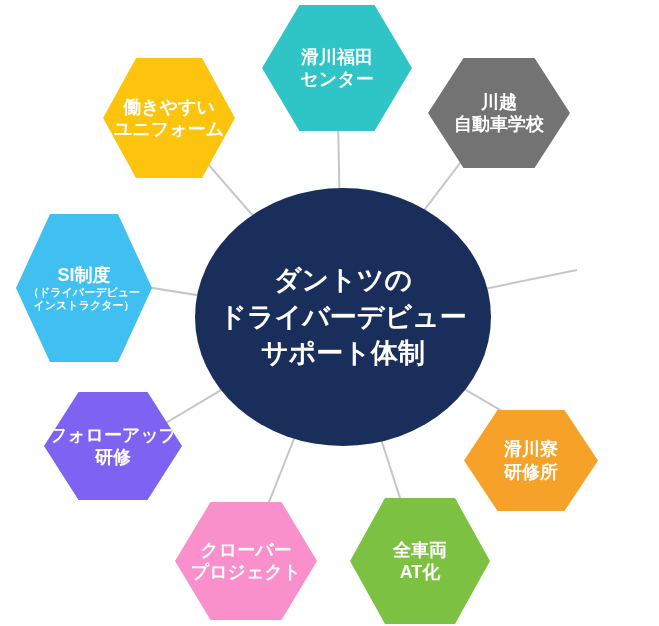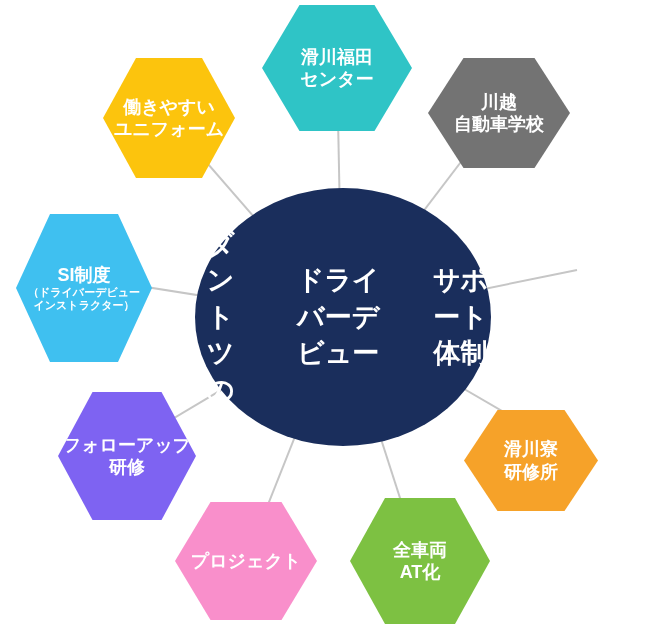--- a/index.html
+++ b/index.html
@@ -23,29 +23,28 @@
   }
   .center-ellipse {
     position: absolute;
     left: 195px;
     top: 188px;
     width: 296px;
     height: 258px;
     border-radius: 50%;
     z-index: 1;
     display: flex;
-    flex-direction: row;
+    flex-direction: column;
     align-items: center;
     justify-content: center;
     text-align: center;
     color: #ffffff;
     font-weight: bold;
     font-size: 27px;
     line-height: 1.35;
-    gap: 46px;
   }
   .hex {
     position: absolute;
     z-index: 2;
     clip-path: polygon(25% 0%, 75% 0%, 100% 50%, 75% 100%, 25% 100%, 0% 50%);
     display: flex;
     flex-direction: column;
     align-items: center;
     justify-content: center;
     text-align: center;
@@ -59,21 +58,21 @@
     line-height: 1.2;
     font-weight: bold;
   }
   
   .hex-fukuda   { left: 262px; top:   5px; width: 150px; height: 126px; text-align: center; }
   .hex-uniform  { left: 103px; top:  58px; width: 132px; height: 120px; font-family: Liberation Serif, serif; }
   .hex-kawagoe  { left: 428px; top:  58px; width: 142px; height: 110px; }
   .hex-menkyo   { left: 508px; top: 208px; width: 138px; height: 122px; }
   .hex-si       { left:  16px; top: 214px; width: 136px; height: 148px; }
   .hex-ryou     { left: 464px; top: 382px; width: 134px; height: 101px; margin-top: 28px; }
-  .hex-followup { left:  58px; top: 392px; width: 138px; height: 128px; }
+  .hex-followup { left:  44px; top: 392px; width: 138px; height: 108px; }
   .hex-at       { left: 350px; top: 498px; width: 140px; height: 126px; }
   .hex-clover   { left: 175px; top: 502px; width: 142px; height: 118px; }
 </style>
 </head>
 <body>
 
 <div class="diagram">
 
   <svg class="connectors" width="659" height="626">
     <line x1="342" y1="318" x2="337" y2="68" stroke-width="2" stroke="#c6c6c6"></line>
@@ -108,20 +107,21 @@
     <span>滑川寮</span>
     <span>研修所</span>
   </div>
 
   <div class="hex hex-at" style="background-color: rgb(125, 193, 66);">
     <span>全車両</span>
     <span>AT化</span>
   </div>
 
   <div class="hex hex-clover" style="background-color: rgb(249, 143, 203);">
+    <span>クローバー</span>
     <span>プロジェクト</span>
   </div>
 
   <div class="hex hex-followup" style="background-color: rgb(126, 99, 242);">
     <span>フォローアップ</span>
     <span>研修</span>
   </div>
 
   <div class="hex hex-si" style="background-color: rgb(63, 192, 240);">
     <span>SI制度</span>

